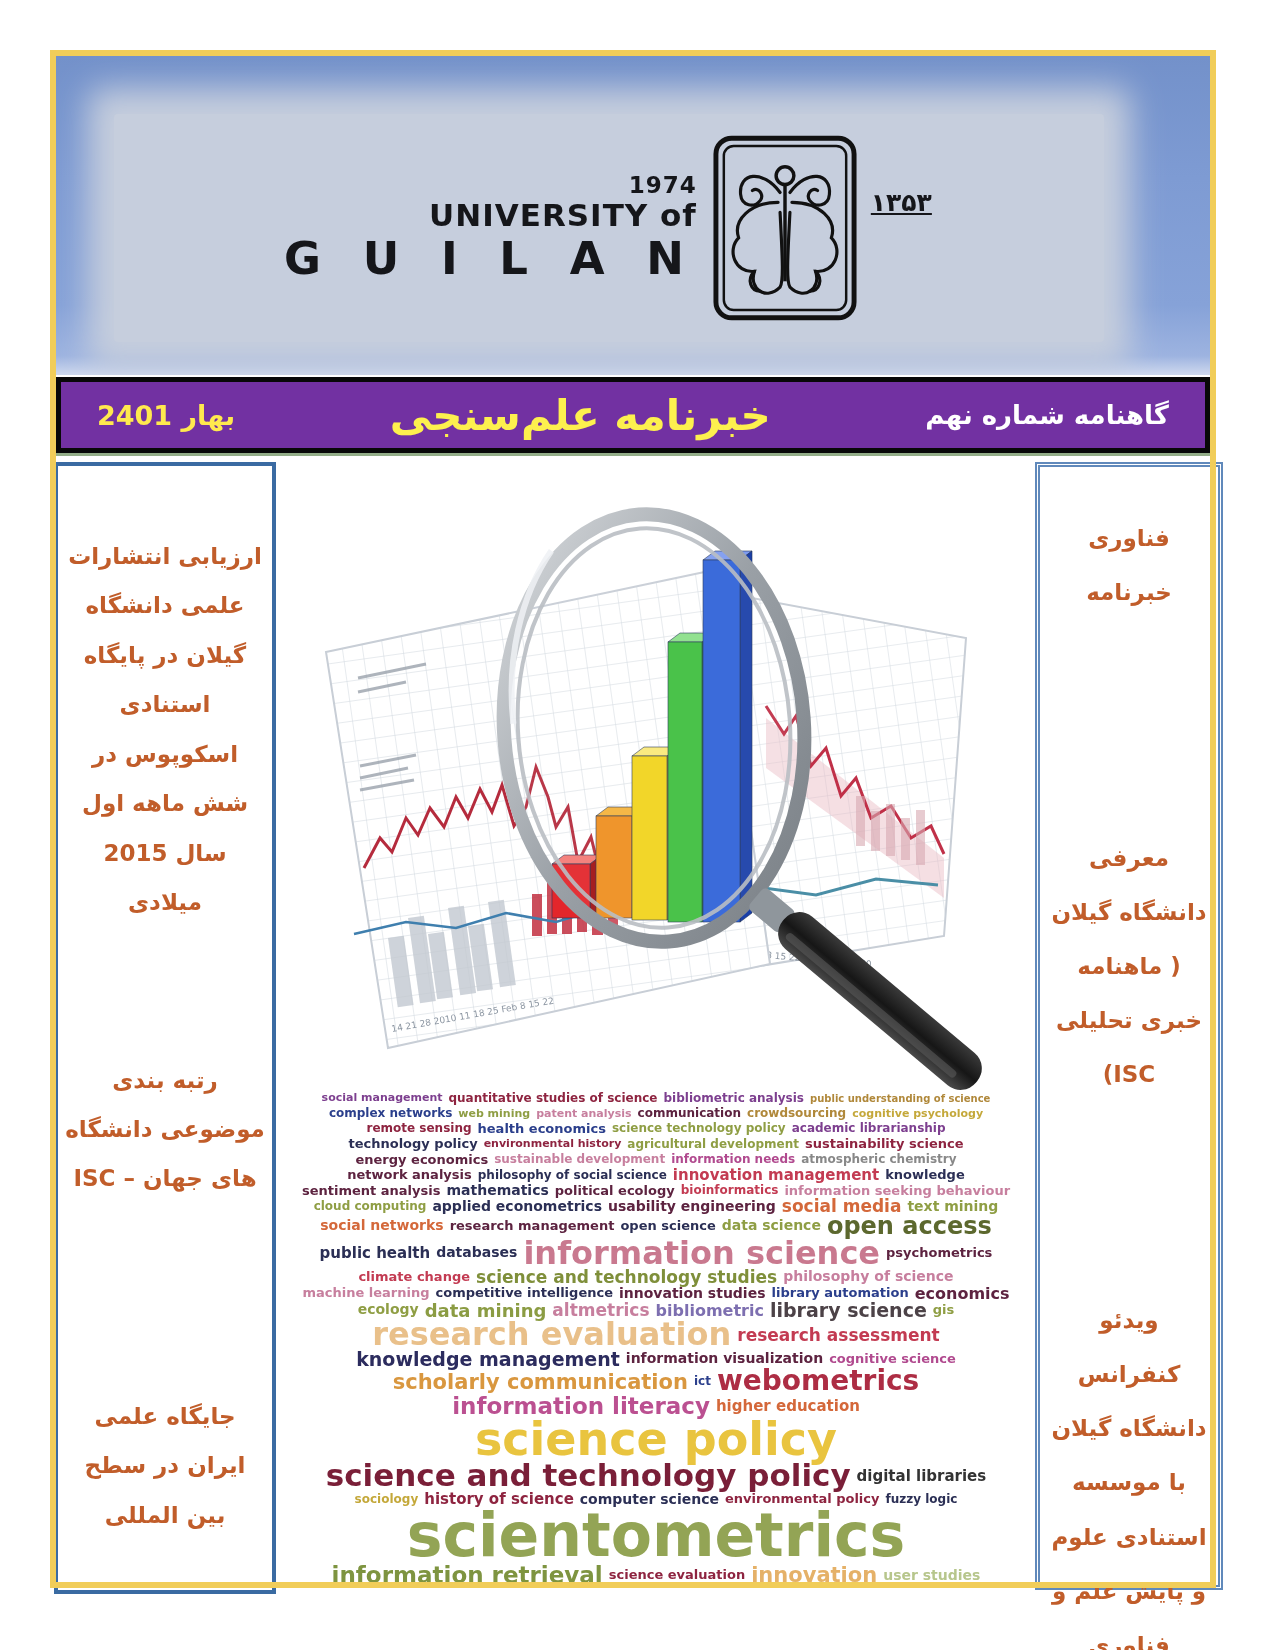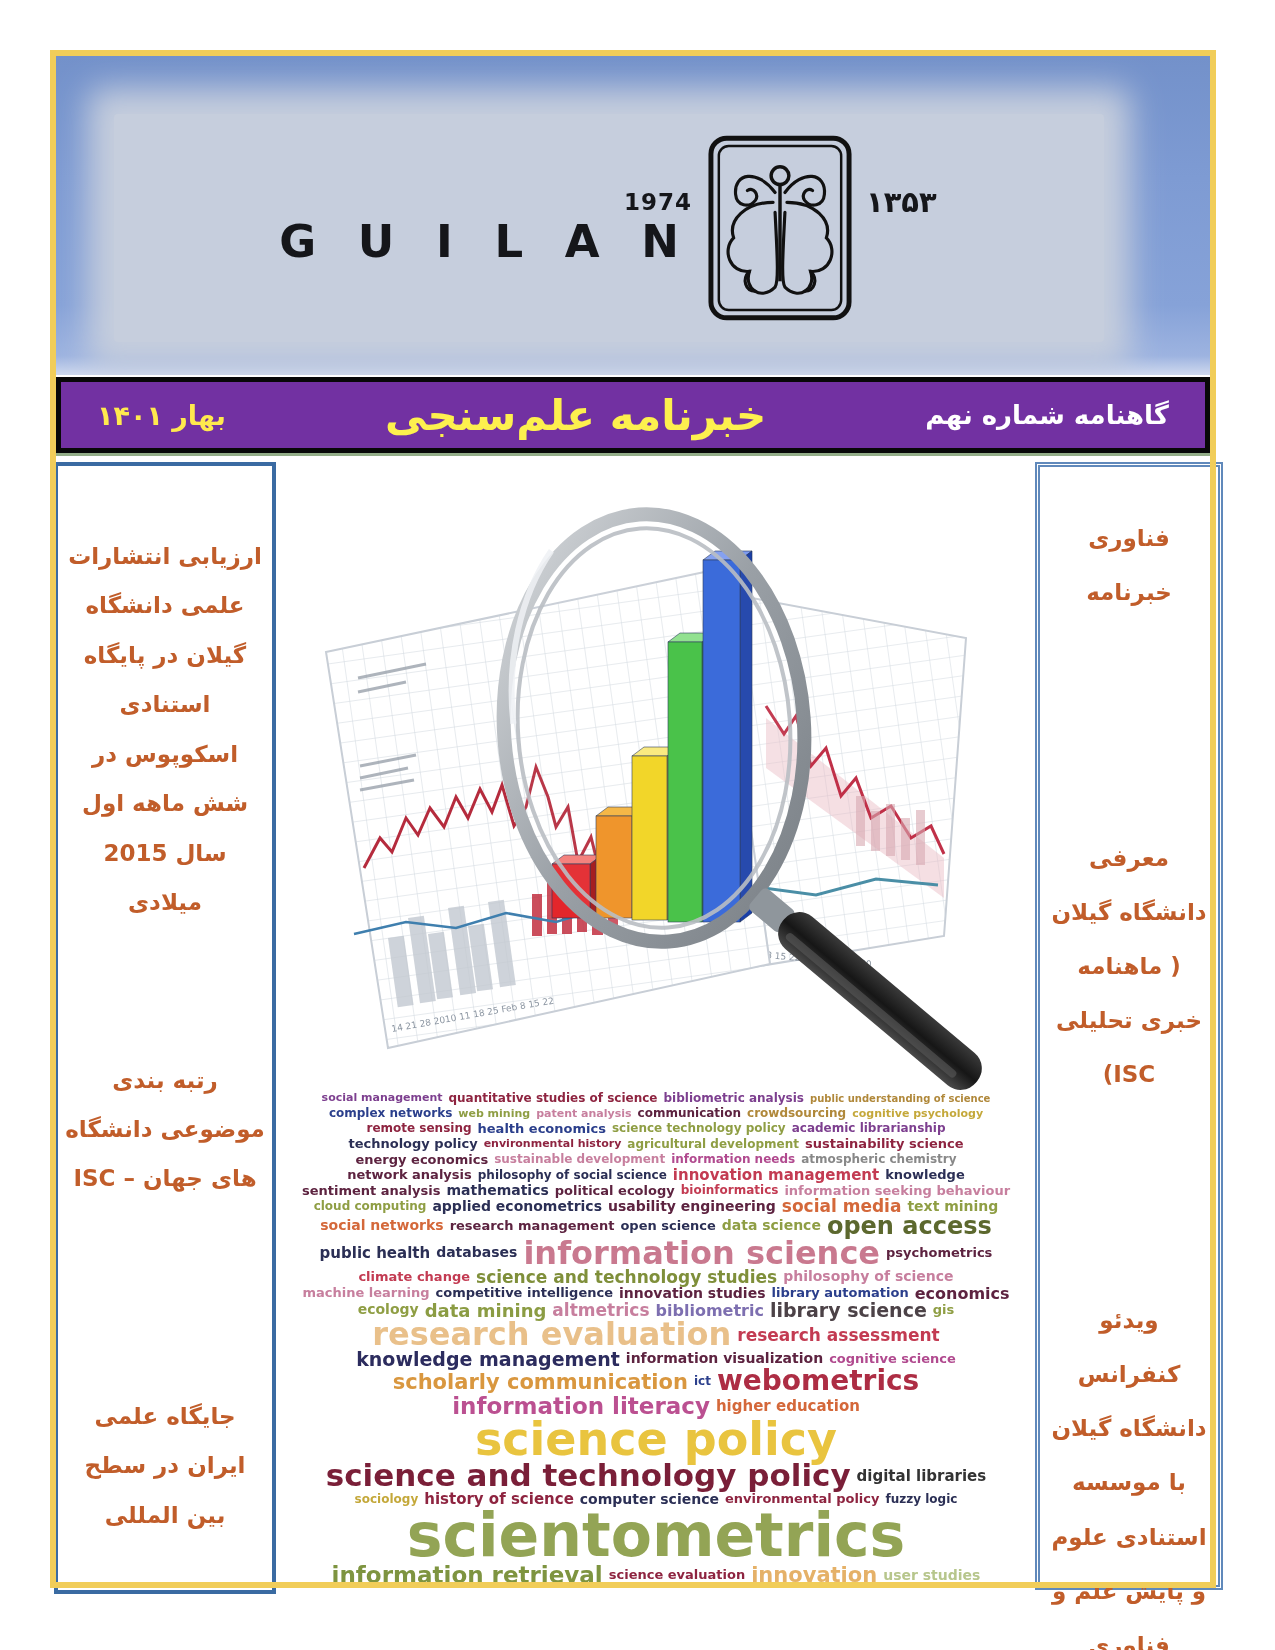--- a/index.html
+++ b/index.html
@@ -22,21 +22,21 @@
   .logo-panel {
     position:absolute; left:58px; top:58px; width:990px; height:228px;
     background:#c6cedd; box-shadow:0 0 32px 26px #c6cedd; border-radius:4px;
     display:flex; align-items:center; justify-content:center;
   }
   .logo-text { text-align:right; color:#15161a; line-height:1.1; }
   .logo-year { font-size:23px; font-weight:700; letter-spacing:1px; }
   .logo-line1 { font-size:31px; font-weight:700; letter-spacing:1px; }
   .logo-line2 { font-size:45px; font-weight:700; letter-spacing:13px; margin-top:2px; }
   .emblem { width:148px; height:192px; margin:0 10px 0 14px; flex:0 0 auto; }
-  .persian-year { font-size:29px; font-weight:700; color:#15161a; transform:translateY(-26px); margin:0 2px; }
+  .persian-year { font-size:25px; font-weight:700; color:#15161a; transform:translateY(-26px); margin:0 2px;text-decoration:underline; }
   .persian-name {
     font-size:92px; font-weight:700; color:#121317; line-height:1; direction:rtl;
     transform:translateY(-6px); letter-spacing:-2px; white-space:nowrap;
   }
   
   .title-bar {
     position:absolute; left:56px; top:377px; width:1154px; height:76px;
     background:#7231a2; border:5px solid #080808;
     display:flex; align-items:center; justify-content:space-between; padding:0 36px;
     z-index:2;
@@ -70,20 +70,21 @@
 </style>
 </head>
 <body>
 
 <div class="page-frame"></div>
 
 <div class="header-banner">
   <div class="logo-panel">
     <div class="logo-text">
       <div class="logo-year">1974</div>
+      <div class="logo-line1">UNIVERSITY of</div>
       <div class="logo-line2">G U I L A N</div>
     </div>
     <svg class="emblem" viewBox="0 0 150 192">
       <rect x="5" y="5" width="140" height="182" rx="16" fill="none" stroke="#111" stroke-width="5"></rect>
       <rect x="13" y="13" width="124" height="166" rx="10" fill="none" stroke="#111" stroke-width="2.5"></rect>
       <line x1="75" y1="52" x2="75" y2="150" stroke="#111" stroke-width="3.5"></line>
       <circle cx="75" cy="43" r="9" fill="none" stroke="#111" stroke-width="3.5"></circle>
       <g fill="none" stroke="#111" stroke-width="3.2" stroke-linecap="round">
         <path d="M70,60 C52,36 28,40 30,62 C31,74 44,76 50,68 C54,62 48,54 42,58"></path>
         <path d="M68,70 C40,70 22,88 28,106 C16,118 24,142 44,140 C38,158 56,170 70,156 C74,150 72,120 70,80"></path>
@@ -93,21 +94,21 @@
           <path d="M68,70 C40,70 22,88 28,106 C16,118 24,142 44,140 C38,158 56,170 70,156 C74,150 72,120 70,80"></path>
           <path d="M44,140 C36,148 40,160 50,160"></path>
         </g>
       </g>
     </svg>
     <div class="persian-year">۱۳۵۳</div>
   </div>
 </div>
 
 <div class="title-bar">
-  <span class="tb-left">بهار ۱۴۰۱</span>
+  <span class="tb-left">بهار 2401</span>
   <span class="tb-center">خبرنامه علم‌سنجی</span>
   <span class="tb-right">گاهنامه شماره نهم</span>
 </div>
 <div class="green-line"></div>
 
 <div class="center-stage">
   <svg class="chart-svg" width="720" height="700" viewBox="0 0 720 700">
     <defs>
       <pattern id="gridP" width="20" height="20" patternUnits="userSpaceOnUse" patternTransform="rotate(-8)">
         <path d="M20 0 H0 V20" fill="none" stroke="#c9d2da" stroke-width="1"></path>

